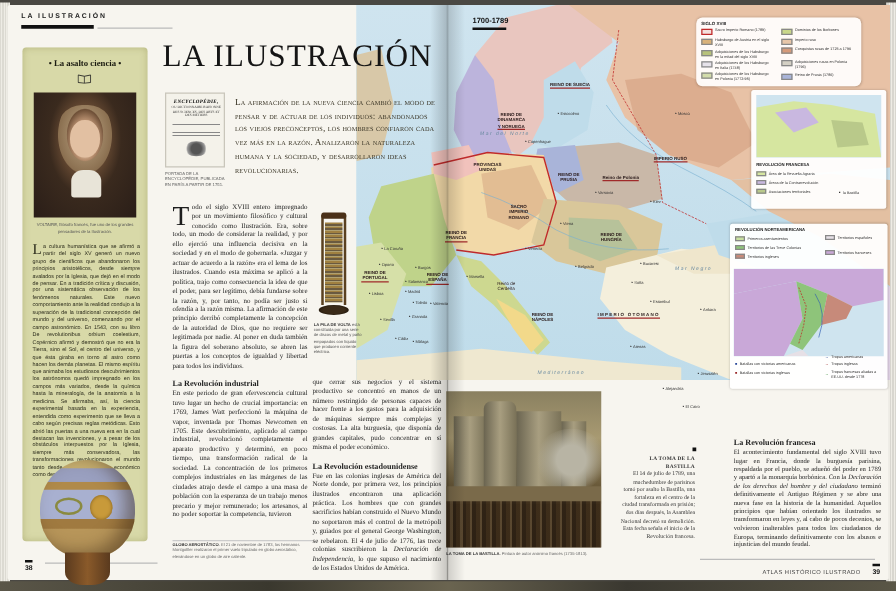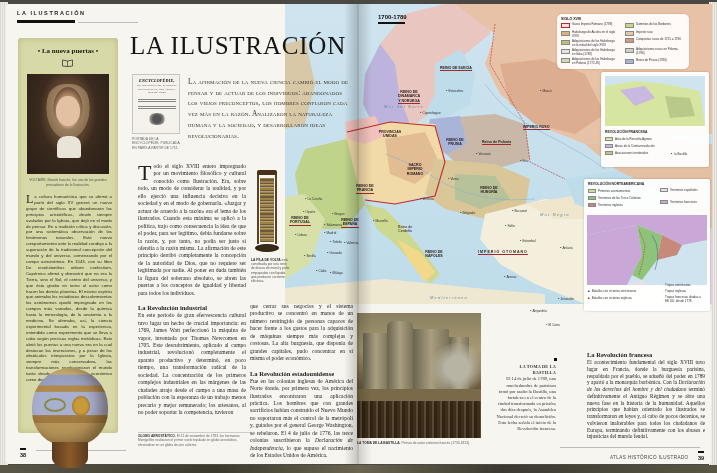--- a/index.html
+++ b/index.html
@@ -370,21 +370,21 @@
         <span style="color:#3a8a3a;">→</span>
         <span>Tropas francesas aliadas a EE.UU. desde 1778</span>
       </div>
   </div>
 
   <div class="running-head">LA ILUSTRACIÓN</div>
   <div class="running-head-bar"></div>
   <div class="running-rule" style="width:60px;"></div>
 
   <div class="sidebar">
-    <div class="sidebar-title">• La nueva puertas •</div>
+    <div class="sidebar-title">• La asalto ciencia •</div>
     <svg class="book-icon" viewBox="0 0 11 8">
         <path d="M0.5,1 L5.5,2 L10.5,1 L10.5,7 L5.5,7.6 L0.5,7 Z" fill="none" stroke="#222" stroke-width="0.7"></path>
         <line x1="5.5" y1="2" x2="5.5" y2="7.6" stroke="#222" stroke-width="0.6"></line>
       </svg>
     <div class="portrait">
       <div class="hair"></div>
       <div class="face"></div>
       <div class="cravat"></div>
     </div>
     <div class="portrait-caption">VOLTAIRE, filósofo francés, fue uno de los grandes pensadores de la Ilustración.</div>

